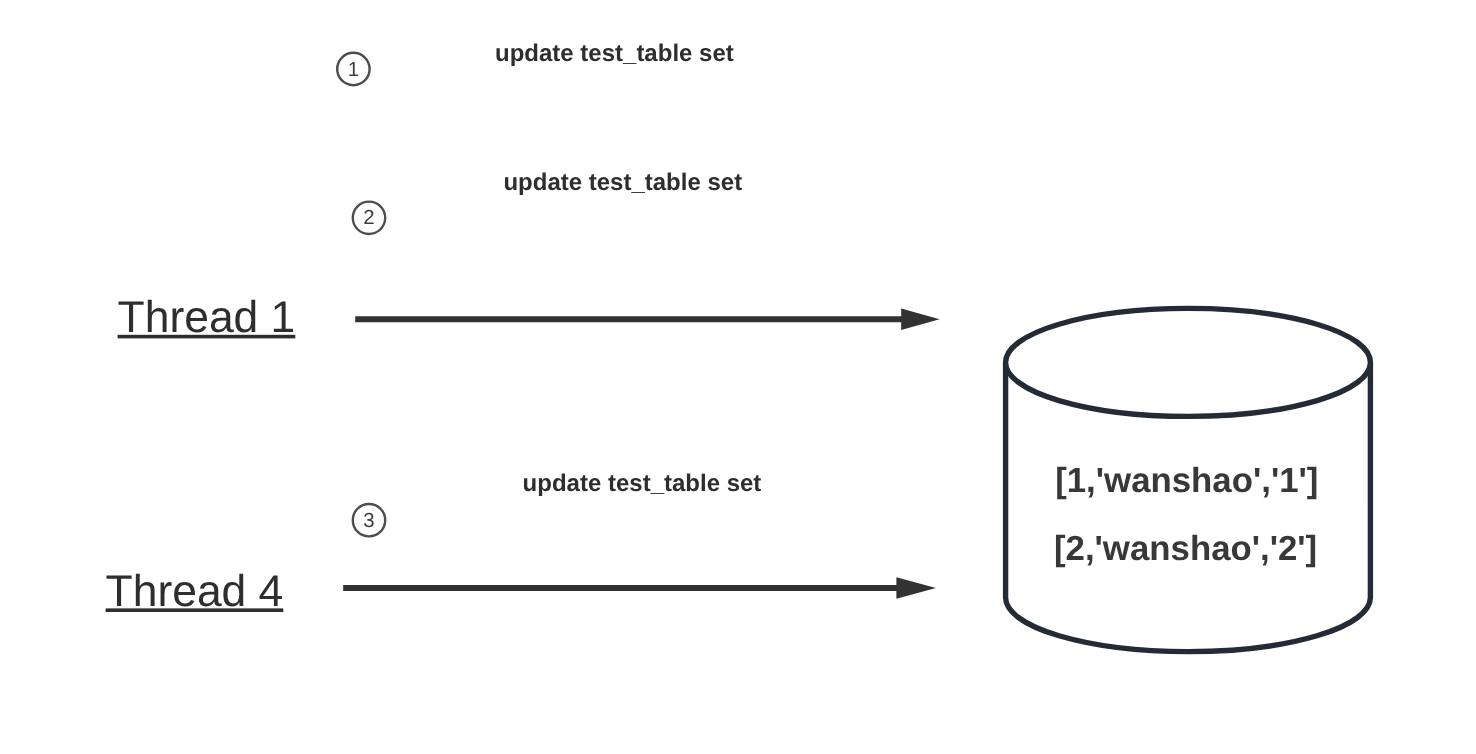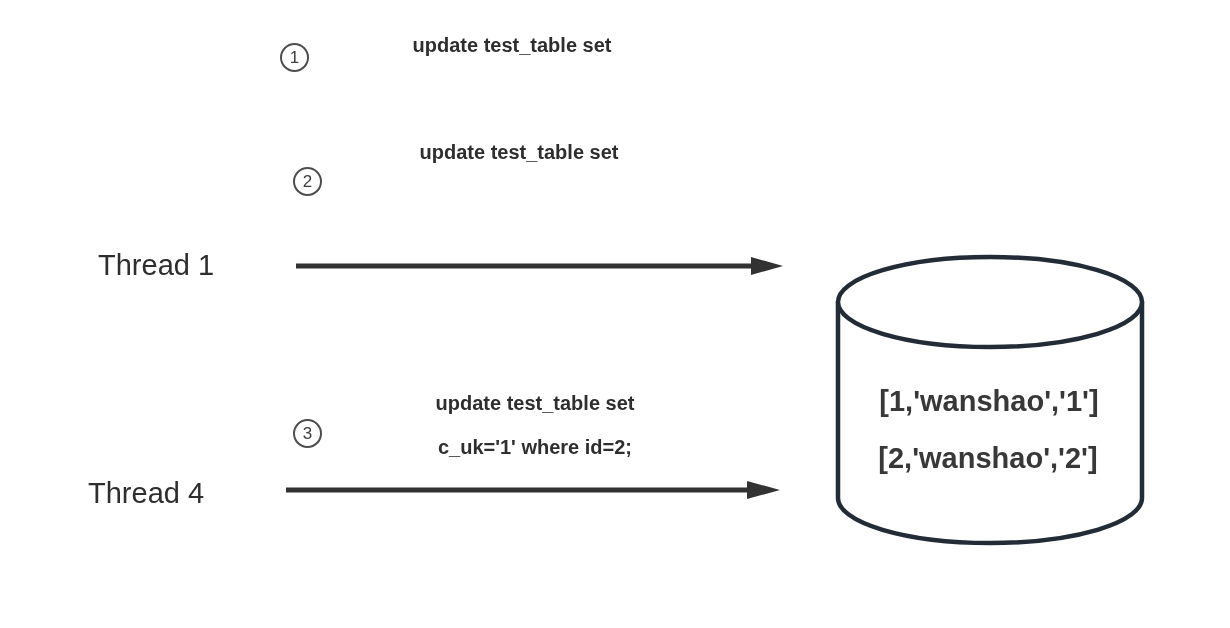--- a/index.html
+++ b/index.html
@@ -40,25 +40,26 @@
     width: 400px;
     text-align: center;
     font-size: 20px;
     font-weight: 700;
     color: #2e2e2e;
     line-height: 44px;
     white-space: nowrap;
   }
   .thread-label {
     position: absolute;
-    font-size: 29px;
+    font-size: 37px;
     font-weight: 500;
     color: #2e2e2e;
     line-height: 30px;
     white-space: nowrap;
+    text-decoration: underline;
   }
   .db-row {
     position: absolute;
     width: 320px;
     text-align: center;
     font-size: 29px;
     font-weight: 700;
     color: #383838;
     line-height: 30px;
     white-space: nowrap;
@@ -93,21 +94,20 @@
   </div>
 
   <span class="marker" style="left:293px;top:167px">2</span>
   <div class="sql" style="left:319px;top:130px">
     <div>update test_table set</div>
   </div>
 
   <span class="marker" style="left:293px;top:419px">3</span>
   <div class="sql" style="left:335px;top:381px">
     <div>update test_table set</div>
-    <div>c_uk='1' where id=2;</div>
   </div>
 
   <div class="thread-label" style="left:98px;top:250px">Thread 1</div>
   <div class="thread-label" style="left:88px;top:478px">Thread 4</div>
 
   <div class="db-row" style="left:829px;top:386px">[1,'wanshao','1']</div>
   <div class="db-row" style="left:828px;top:443px">[2,'wanshao','2']</div>
 
 </div>
 

